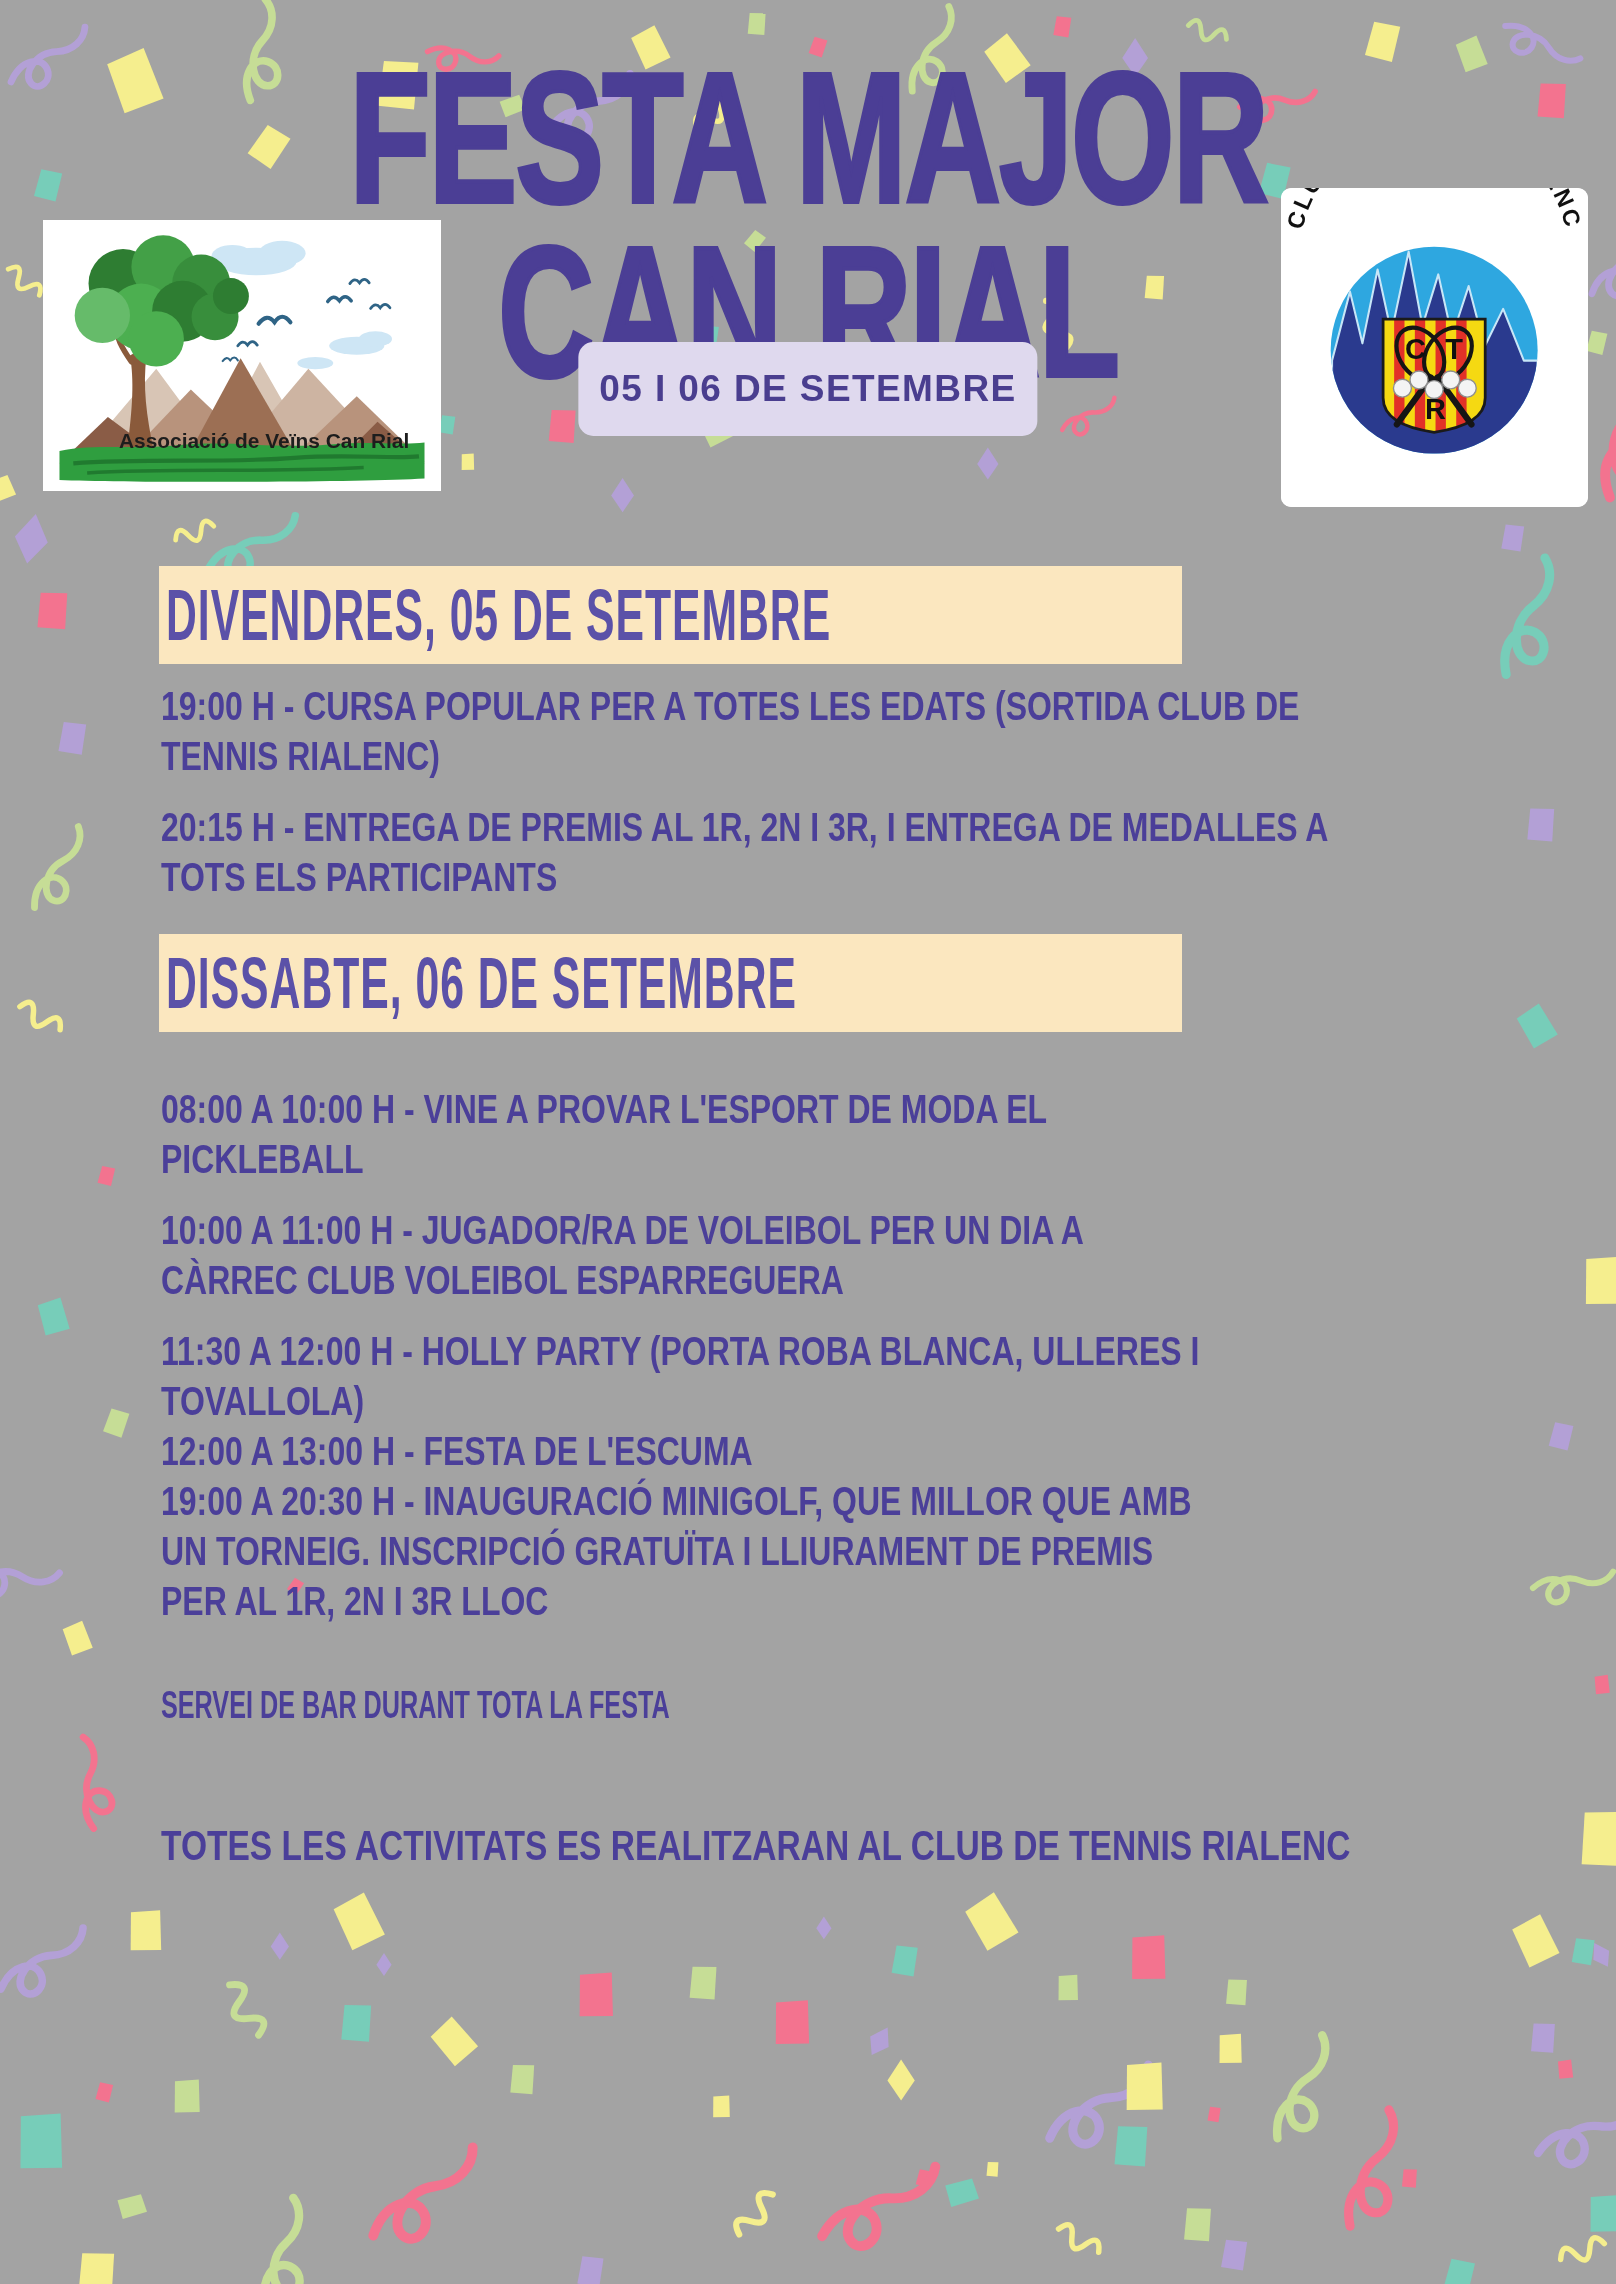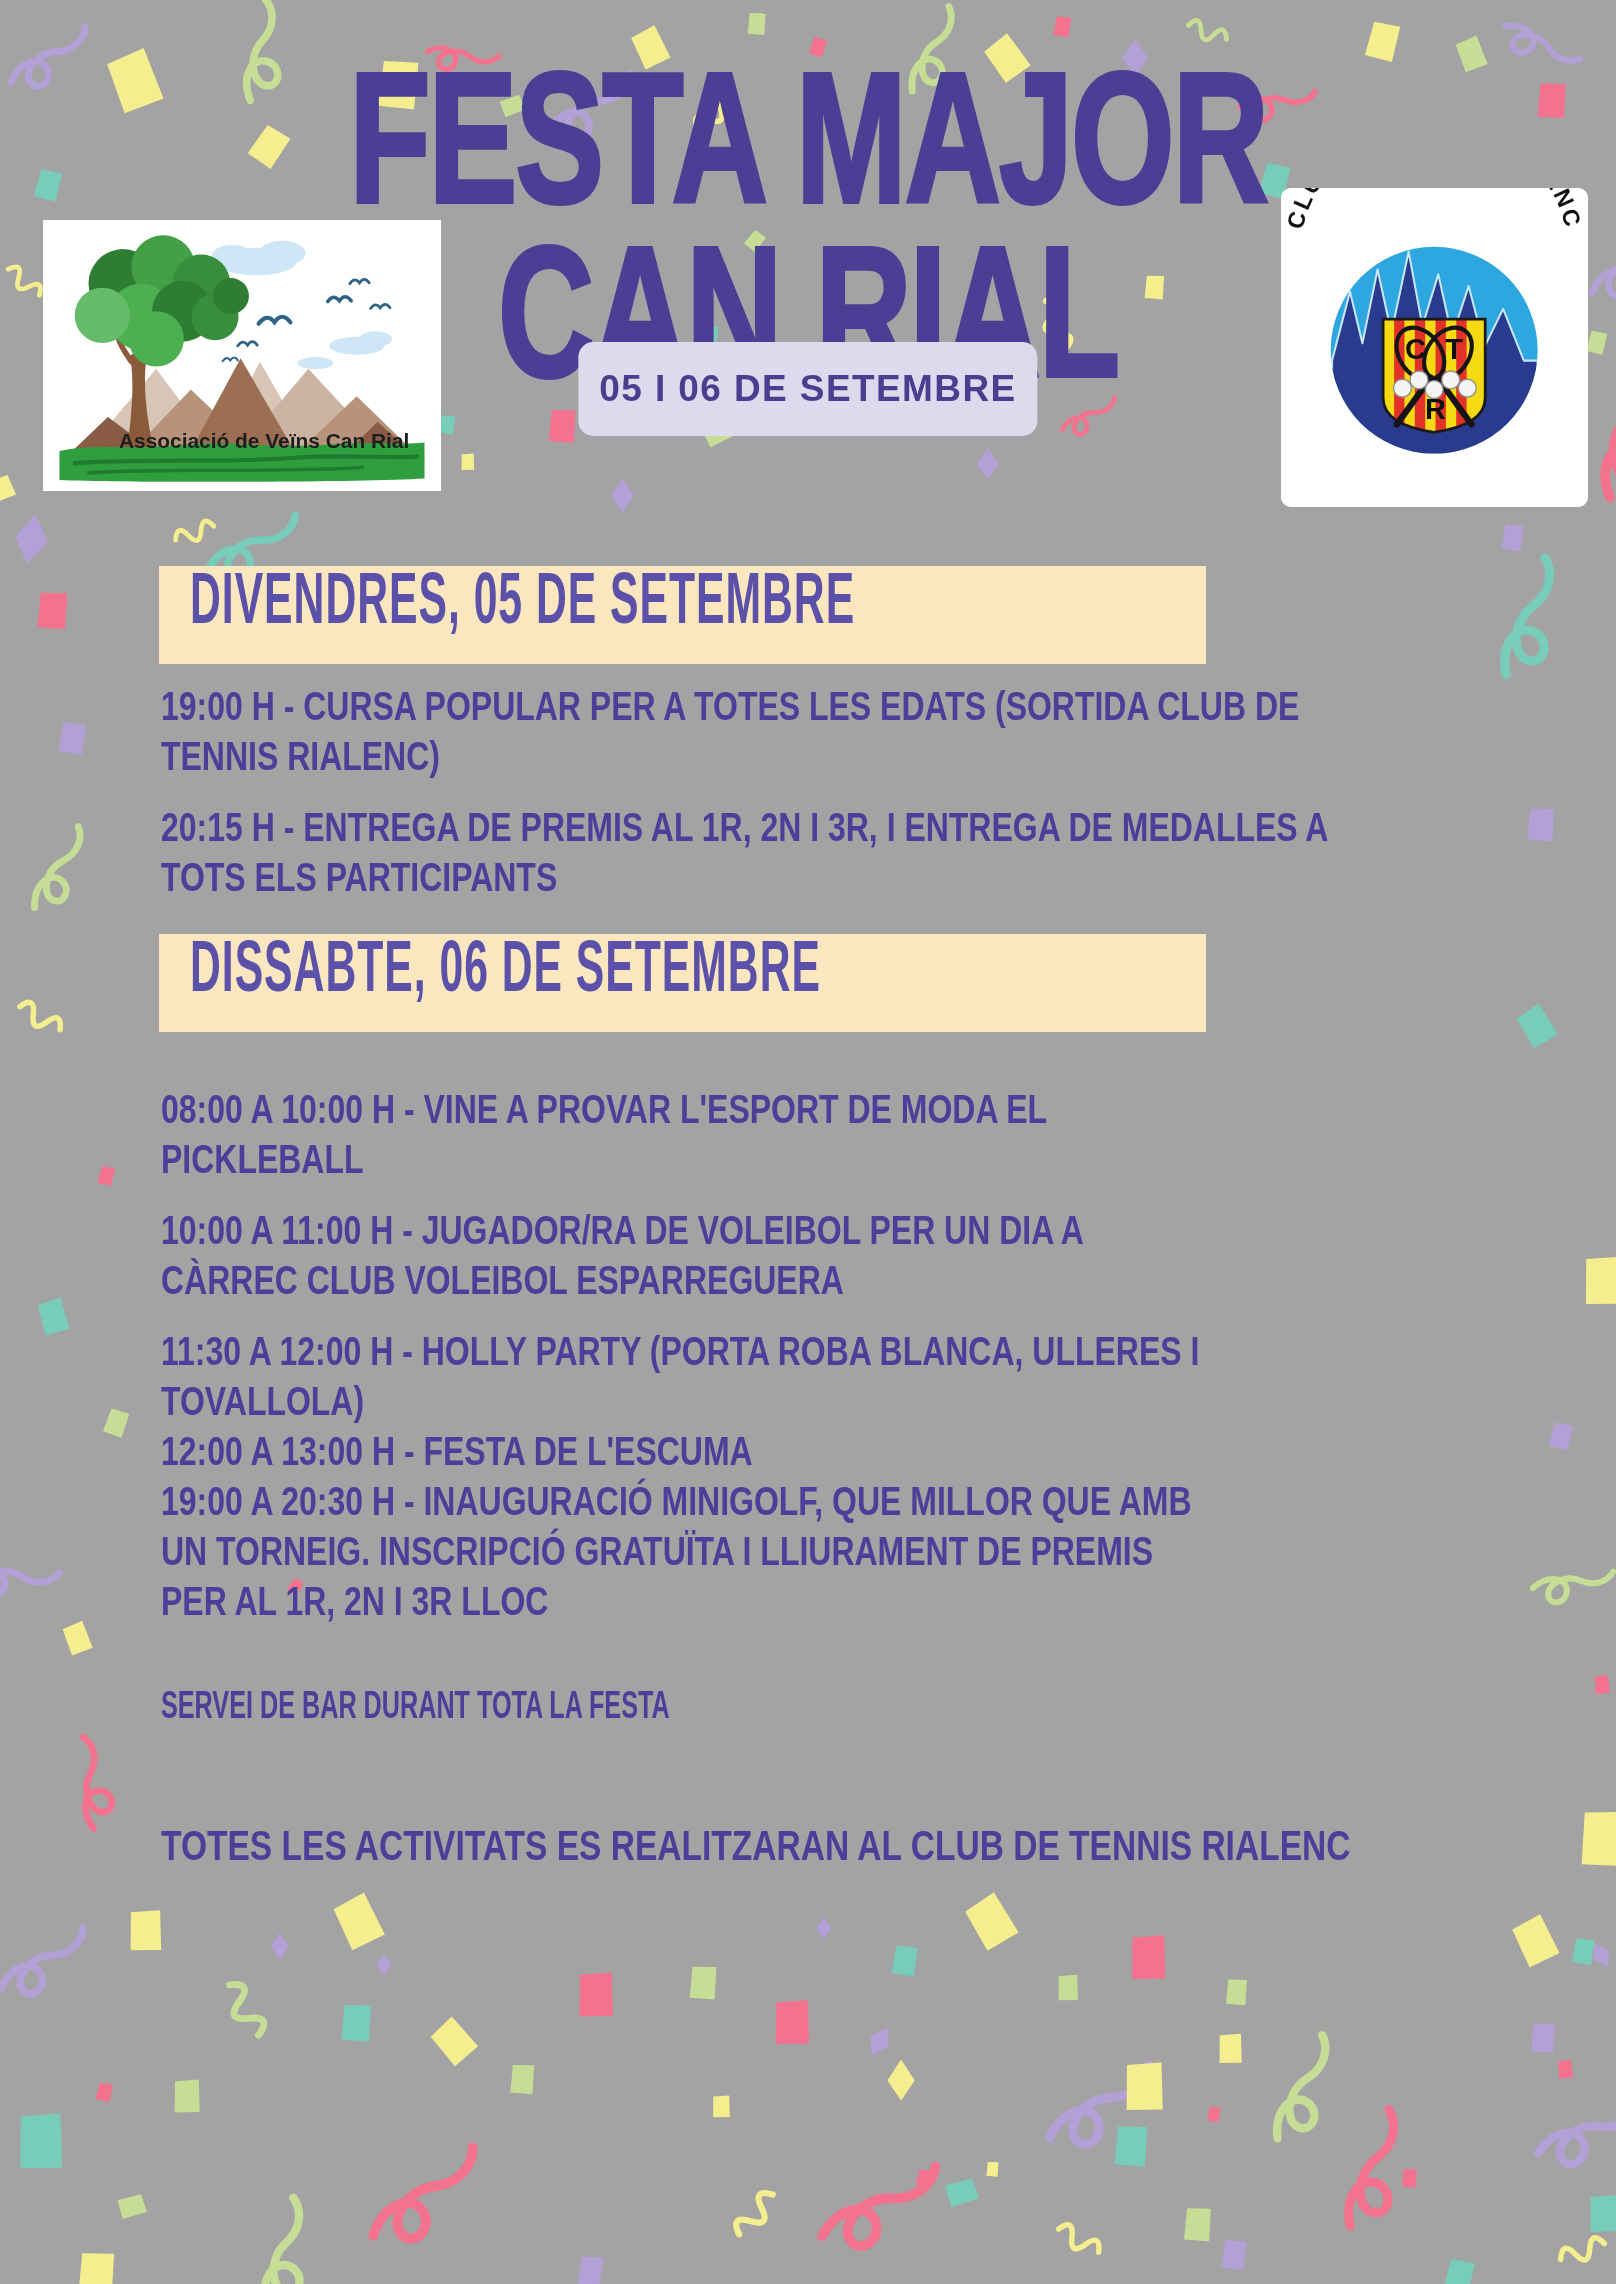--- a/index.html
+++ b/index.html
@@ -23,21 +23,21 @@
     background:#DFD9EE; color:#4A3E8F; font-weight:700; font-size:37px;
     letter-spacing:1.4px; padding:26px 21px; border-radius:15px; white-space:nowrap;
   }
   
   .logo-left{position:absolute; left:43px; top:220px; width:398px; height:271px; background:#fff;}
   .logo-right{position:absolute; left:1281px; top:188px; width:307px; height:319px; background:#fff; border-radius:11px;}
   .logo-left svg,.logo-right svg{display:block; width:100%; height:100%;}
   
   .banner{
     position:absolute; left:159px; width:1023px; height:98px;
-    background:#FBE7BF; display:flex; padding-left:24px;
+    background:#FBE7BF; display:flex; align-items:center;
   }
   #banner1{top:566px;} #banner2{top:934px;}
   .banner h2{
     margin:0 0 0 7px; font-size:61px; font-weight:700; color:#5B51A8;
     transform:scale(.70,1.18); transform-origin:left center;
     letter-spacing:1.4px; white-space:nowrap;
   }
   
   .events{
     position:absolute; left:161px; width:1658px;

